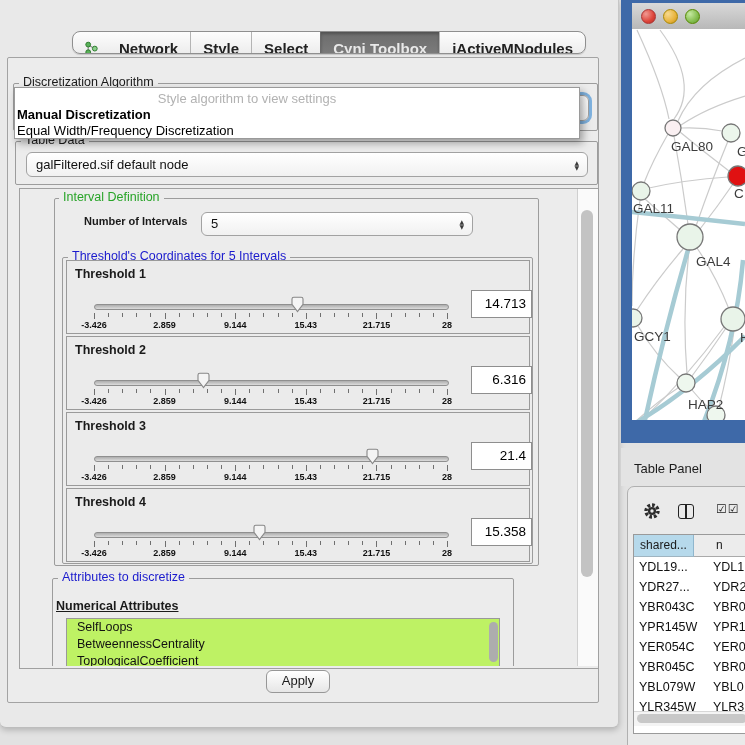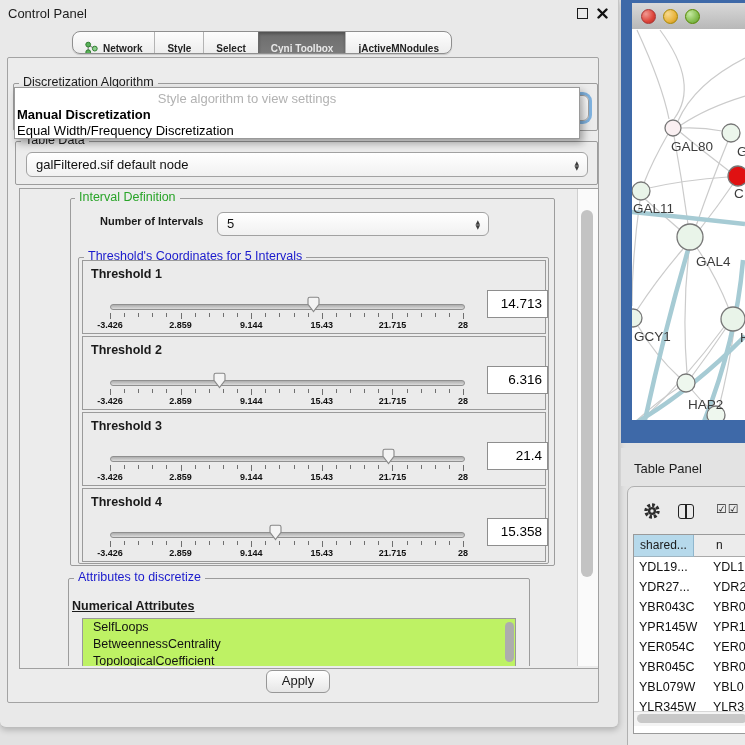--- a/index.html
+++ b/index.html
@@ -18,21 +18,21 @@
     border-radius:0 0 6px 6px;box-shadow:0 2px 6px rgba(0,0,0,.22);}
   #cp-titlebar{left:0;top:0;width:618px;height:24px;}
   #cp-title{left:8px;top:6px;font-size:13px;color:#1c1c1c;}
   .win-btn{top:7px;width:13px;height:13px;text-align:center;cursor:default;}
   #float-btn span{display:block;width:9px;height:9px;border:1.6px solid #1a1a1a;margin:1px auto;}
   #close-btn svg{display:block;margin:1px auto;}
 
   
   .seg-control{display:flex;height:21px;border:1px solid #8f8f8f;border-radius:8px;
     overflow:hidden;background:linear-gradient(#fdfdfd,#ededed);box-shadow:0 1px 1px rgba(0,0,0,.15);}
-  .seg{display:flex;align-items:center;gap:5px;padding:16px 12px;font-size:10px;font-weight:600;
+  .seg{display:flex;align-items:center;gap:21px;padding:16px 12px;font-size:15px;font-weight:600;
     color:#222;border-left:1px solid #b4b4b4;white-space:nowrap;}
   .seg:first-child{border-left:none;}
   .seg.sel{background:linear-gradient(#6c6c6c,#828282);color:#e9e9e9;border-left-color:#6a6a6a;
     box-shadow:inset 0 2px 3px rgba(0,0,0,.25);}
   #top-tabs{left:72px;top:31px;}
   #bottom-tabs{left:143px;top:702px;}
 
   
   #main-panel{left:7px;top:57px;width:590px;height:644px;background:#ececec;
     border:1px solid #a3a3a3;border-radius:2px;}
@@ -52,21 +52,21 @@
 
   
   #algo-popup{left:6px;top:29px;width:564px;height:50px;background:#fff;
     border:1px solid #9a9a9a;box-shadow:3px 4px 8px rgba(0,0,0,.35);z-index:30;}
   #algo-hint{display:block;text-align:center;padding:3px 100px 1px 0;color:#b2b2b2;font-size:13px;}
   .algo-opt{padding:0 2px;font-size:13px;line-height:16px;color:#000;}
   .algo-opt.bold{font-weight:bold;}
 
   
   #scrollpane{left:11px;top:130px;width:578px;height:479px;border:1px solid #a0a0a0;}
-  #viewport{left:16px;top:0;width:557px;height:477px;overflow:hidden;background:#ececec;}
+  #viewport{left:0;top:0;width:557px;height:477px;overflow:hidden;background:#ececec;}
   #vscroll{right:0;top:0;width:20px;height:477px;background:#fafafa;border-left:1px solid #cfcfcf;}
   #vscroll .thumb{position:absolute;left:3px;top:21px;width:12px;height:367px;background:#c3c3c3;border-radius:6px;}
 
   
   .thr-panel{position:absolute;left:46px;width:462px;height:72px;background:#ebebeb;border:1px solid #9a9a9a;}
   .thr-title{position:absolute;left:8px;top:6px;font-weight:bold;font-size:12.5px;}
   .track{position:absolute;left:27px;top:43px;width:353px;height:4px;border:1px solid #8f8f8f;
     border-radius:3px;background:linear-gradient(#adadad,#dcdcdc);}
   .sthumb{position:absolute;top:35px;}
   .tick{position:absolute;top:52px;width:1px;height:4px;background:#6f6f6f;}
@@ -111,32 +111,20 @@
   .trow{height:20px;display:flex;font-size:12.5px;line-height:20px;color:#101010;}
   .tcell1{width:69px;padding-left:5px;white-space:nowrap;overflow:hidden;}
   .tcell2{padding-left:5px;white-space:nowrap;}
   #tp-hscroll{position:absolute;left:0;top:176px;width:113px;height:14px;background:#f4f4f4;border-top:1px solid #d7d7d7;}
   #tp-hscroll .thumb{position:absolute;left:3px;top:2px;width:110px;height:9px;background:#c8c8c8;border-radius:5px;}
 </style>
 </head>
 <body>
 
 <div class="abs" id="cp-window">
-  <div class="abs" id="cp-titlebar">
-    <span class="abs" id="cp-title">Control Panel</span>
-    <span class="abs win-btn" id="float-btn" style="left:576px">
-        <span></span>
-      </span>
-    <span class="abs win-btn" id="close-btn" style="left:596px">
-      <svg width="11" height="11" viewBox="0 0 11 11">
-        <line x1="1.5" y1="1.5" x2="9.5" y2="9.5" stroke="#111" stroke-width="2.4" stroke-linecap="round"></line>
-        <line x1="9.5" y1="1.5" x2="1.5" y2="9.5" stroke="#111" stroke-width="2.4" stroke-linecap="round"></line>
-      </svg>
-    </span>
-  </div>
 
   <div class="abs seg-control" id="top-tabs">
       <div class="seg">
         <svg width="13" height="15" viewBox="0 0 13 15">
           <line x1="3.2" y1="4" x2="3.2" y2="11" stroke="#8a8a8a" stroke-width="1.2"></line>
           <line x1="3.2" y1="4" x2="9.6" y2="7.6" stroke="#8a8a8a" stroke-width="1.2"></line>
           <circle cx="3.2" cy="3.6" r="2.4" fill="#59b259" stroke="#2f7d2f"></circle>
           <circle cx="3.2" cy="11.2" r="2.4" fill="#59b259" stroke="#2f7d2f"></circle>
           <circle cx="9.8" cy="7.6" r="2.4" fill="#8ccd8c" stroke="#2f7d2f"></circle>
         </svg>

